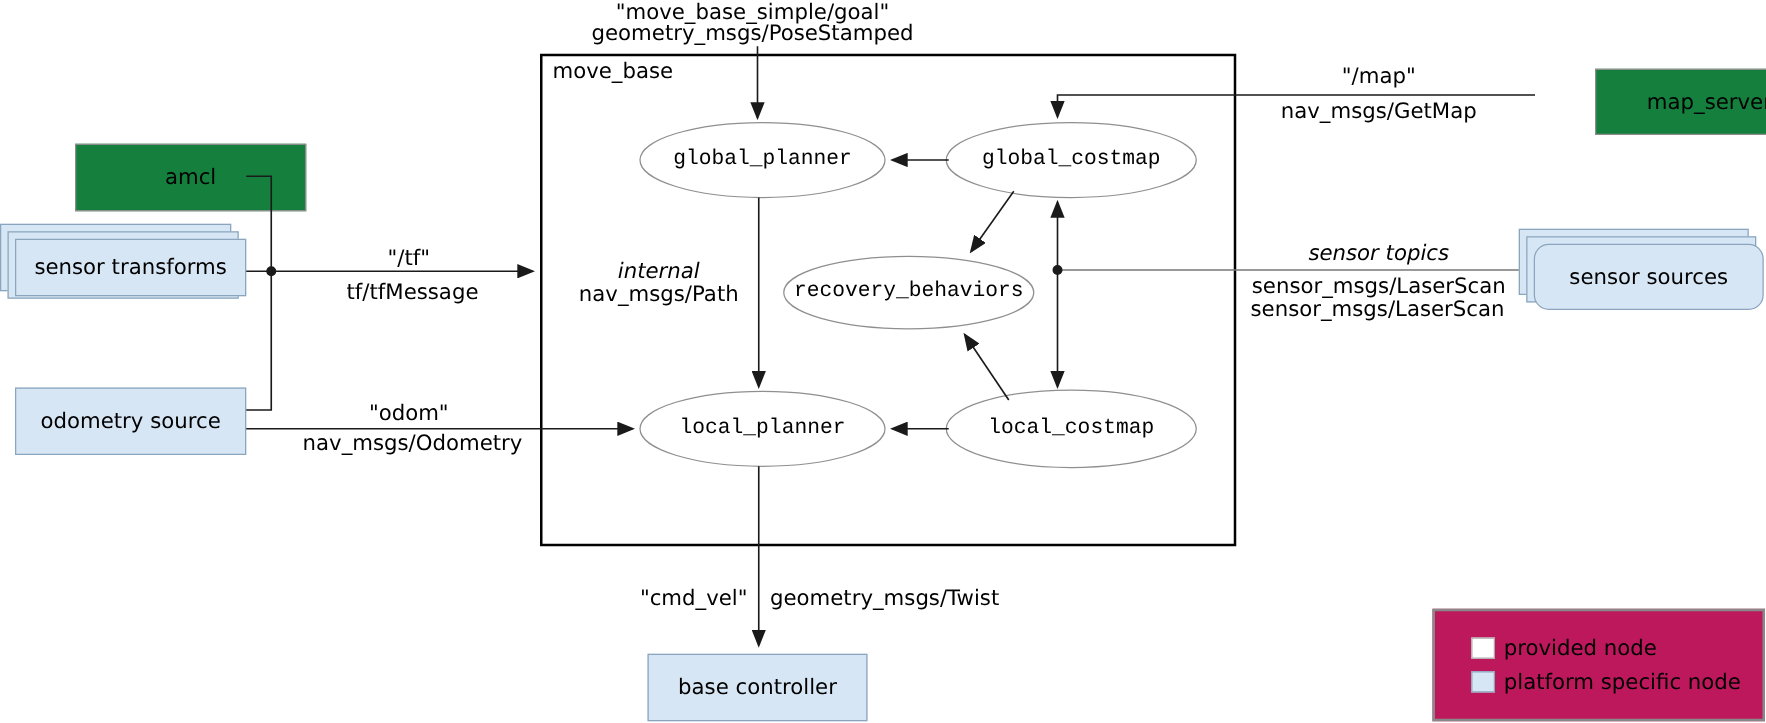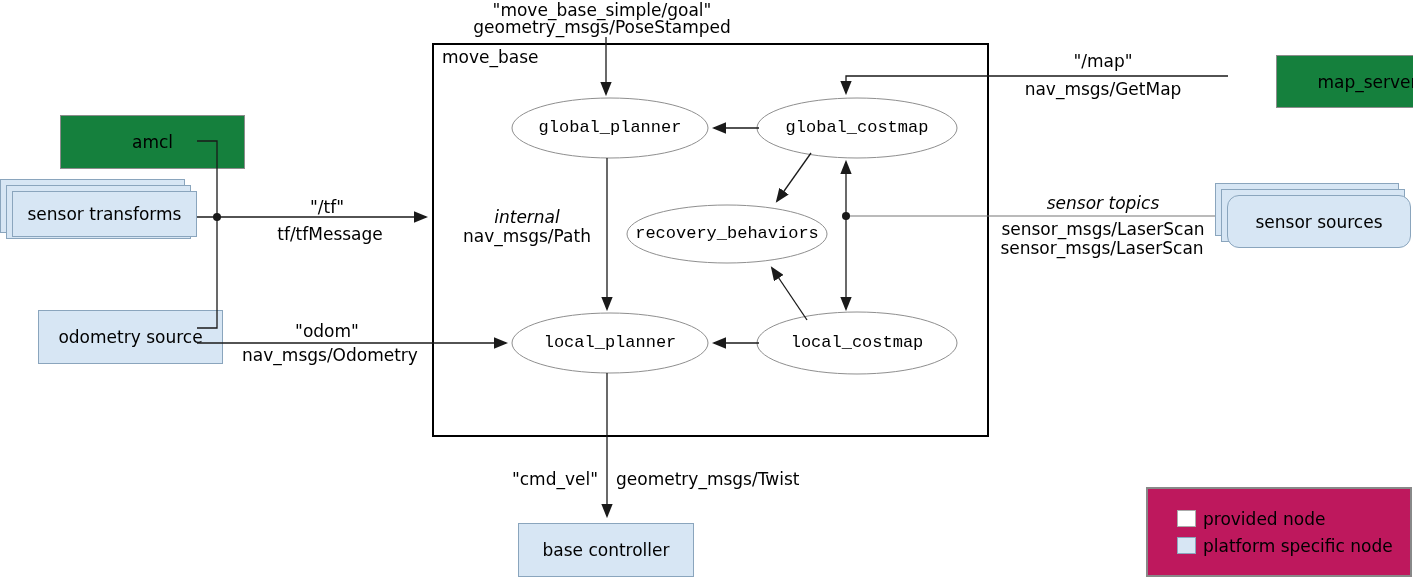--- a/index.html
+++ b/index.html
@@ -72,21 +72,21 @@
   <div class="node gray" style="left:12px; top:115px; width:185px; height:54px;">
     <span>amcl</span>
   </div>
 
   <div class="layer" style="left:0px; top:179px; width:185px; height:54px;"></div>
   <div class="layer" style="left:6px; top:185px; width:185px; height:54px;"></div>
   <div class="node blue" style="left:12px; top:191px; width:185px; height:46px;">
     <span>sensor transforms</span>
   </div>
 
-  <div class="node blue" style="left:12px; top:310px; width:185px; height:54px;margin-left:26px;">
+  <div class="node blue" style="left:12px; top:310px; width:185px; height:54px;">
     <span>odometry source</span>
   </div>
 
   <div class="node gray" style="left:1228px; top:55px; width:183px; height:53px;">
     <span>map_server</span>
   </div>
 
   <div class="layer" style="left:1215px; top:183px; width:184px; height:53px;"></div>
   <div class="layer" style="left:1221px; top:189px; width:184px; height:53px;"></div>
   <div class="node blue" style="left:1227px; top:195px; width:184px; height:53px;border-radius:12px;">

